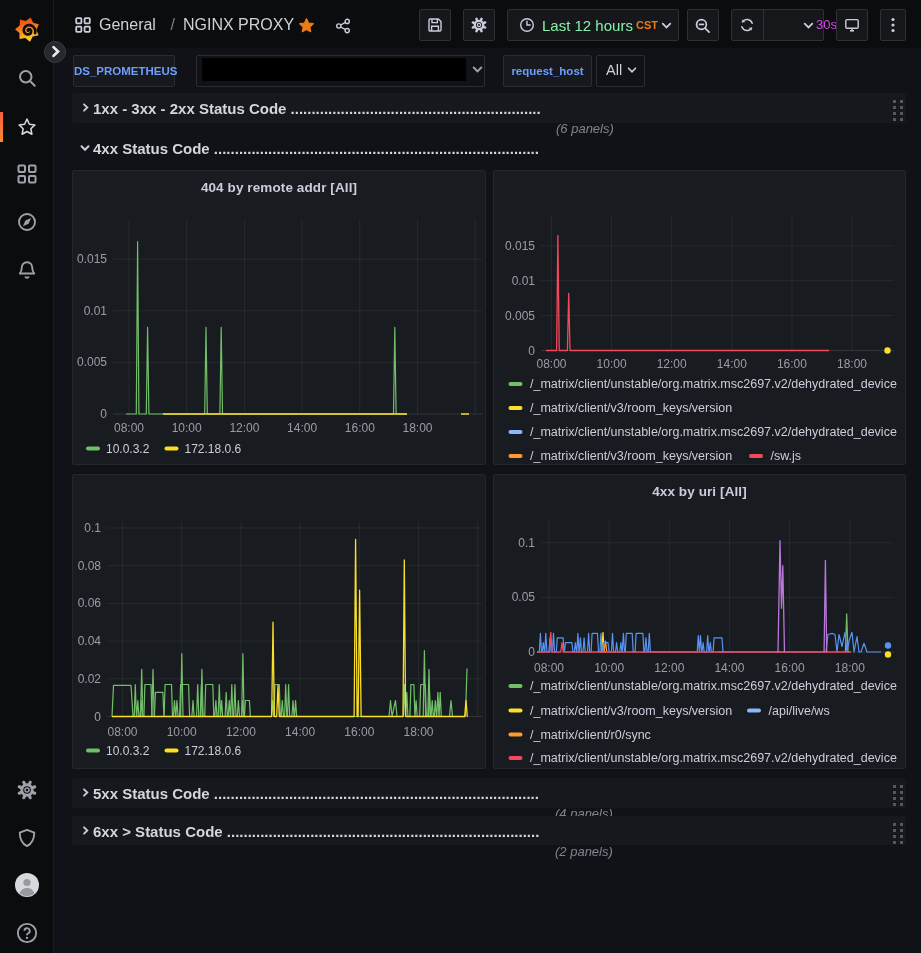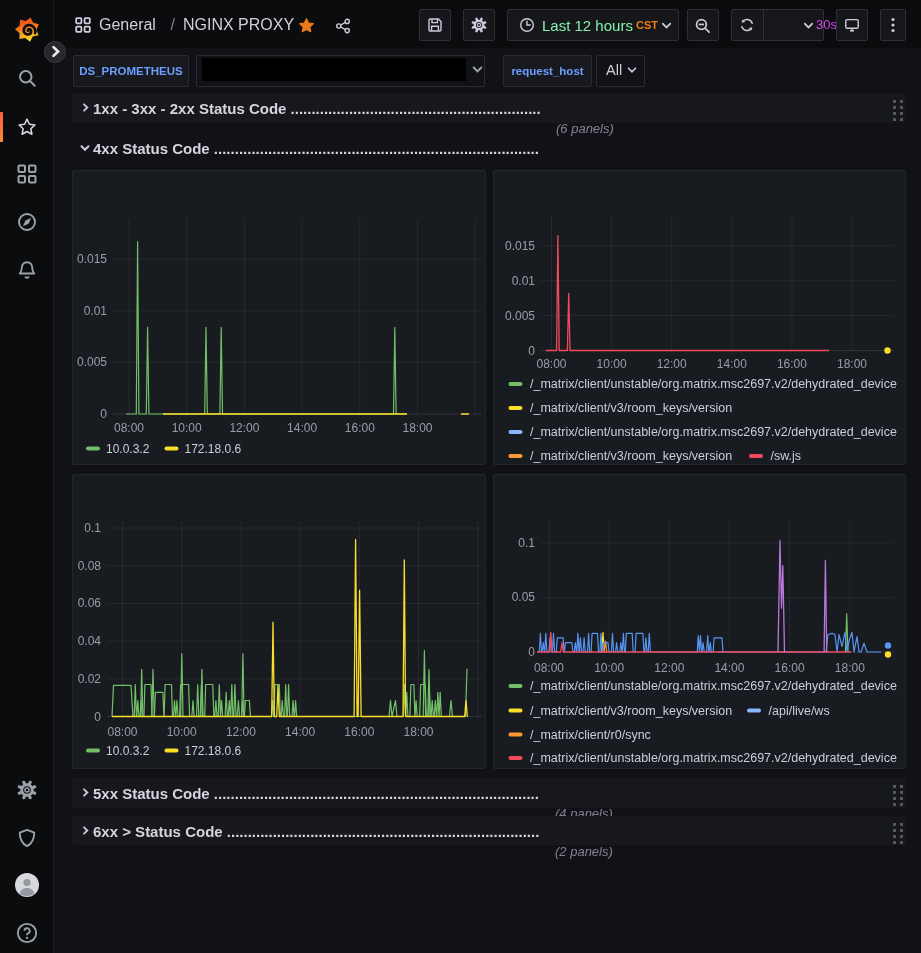--- a/index.html
+++ b/index.html
@@ -164,21 +164,21 @@
     <path d="M6 13.6h4M8 11.2v2.4" stroke="#ccccdc" stroke-width="1.4"></path>
     <rect x="6" y="13" width="4" height="1.4" fill="#ccccdc"></rect>
   </svg>
 <div class="btn" style="left:880px;width:26px"></div>
 <svg style="position:absolute;left:885px;top:17px" width="16" height="16" viewBox="0 0 16 16">
     <circle cx="8" cy="2.5" r="1.6" fill="#ccccdc"></circle>
     <circle cx="8" cy="8" r="1.6" fill="#ccccdc"></circle>
     <circle cx="8" cy="13.5" r="1.6" fill="#ccccdc"></circle>
   </svg>
 
-<div class="vlabel" style="left:73px;width:116px">DS_PROMETHEUS</div>
+<div class="vlabel" style="left:73px;width:102px">DS_PROMETHEUS</div>
 <div class="abs" style="left:196px;top:55px;width:289px;height:32px;background:#111217;border:1px solid #2a2c32;border-radius:2px"></div>
 <div class="abs" style="left:202px;top:58px;width:264px;height:23px;background:#000"></div>
 <svg style="position:absolute;left:471px;top:63px" width="13" height="13" viewBox="0 0 12 12">
     <path d="M2.5 4.2L6 7.8 9.5 4.2" fill="none" stroke="#9da1a9" stroke-width="1.8" stroke-linecap="round"></path>
   </svg>
 <div class="vlabel" style="left:503px;width:89px">request_host</div>
 <div class="abs" style="left:596px;top:55px;width:49px;height:32px;background:#111217;border:1px solid #2a2c32;border-radius:2px"></div>
 <div class="abs" style="left:606px;top:62px;font-size:14.5px;color:#d0d1d8">All</div>
 <svg style="position:absolute;left:626px;top:64px" width="12" height="12" viewBox="0 0 12 12">
     <path d="M2.5 4.2L6 7.8 9.5 4.2" fill="none" stroke="#ccccdc" stroke-width="1.6" stroke-linecap="round"></path>
@@ -200,20 +200,21 @@
     <div style="position:absolute;left:0px;top:18px;width:2.6px;height:2.6px;background:#56585f"></div>
     <div style="position:absolute;left:7px;top:18px;width:2.6px;height:2.6px;background:#56585f"></div>
   </div>
 
 <svg style="position:absolute;left:79px;top:142px" width="12" height="12" viewBox="0 0 12 12">
     <path d="M2.5 4.2L6 7.8 9.5 4.2" fill="none" stroke="#ccccdc" stroke-width="2.0" stroke-linecap="round"></path>
   </svg>
 <div class="rowtitle" style="left:93px;top:140px">4xx Status Code&nbsp;..............................................................................</div>
 
 <div class="panel" style="left:72px;top:170px">
+  <div class="ptitle">404 by remote addr [All]</div>
   <svg width="414" height="295" viewBox="0 0 414 295" style="position:absolute;left:0;top:0">
       <line x1="56.0" y1="48" x2="56.0" y2="243" stroke="rgba(204,204,220,0.08)" stroke-width="1"></line>
       <line x1="113.7" y1="48" x2="113.7" y2="243" stroke="rgba(204,204,220,0.08)" stroke-width="1"></line>
       <line x1="171.4" y1="48" x2="171.4" y2="243" stroke="rgba(204,204,220,0.08)" stroke-width="1"></line>
       <line x1="229.1" y1="48" x2="229.1" y2="243" stroke="rgba(204,204,220,0.08)" stroke-width="1"></line>
       <line x1="286.8" y1="48" x2="286.8" y2="243" stroke="rgba(204,204,220,0.08)" stroke-width="1"></line>
       <line x1="344.5" y1="48" x2="344.5" y2="243" stroke="rgba(204,204,220,0.08)" stroke-width="1"></line>
       <line x1="402.2" y1="48" x2="402.2" y2="243" stroke="rgba(204,204,220,0.08)" stroke-width="1"></line>
       <line x1="40" y1="191.4" x2="409" y2="191.4" stroke="rgba(204,204,220,0.08)" stroke-width="1"></line>
       <line x1="40" y1="139.8" x2="409" y2="139.8" stroke="rgba(204,204,220,0.08)" stroke-width="1"></line>
@@ -310,20 +311,21 @@
       <polyline points="354.8,241.5 356.0,194.4 357.2,241.5" fill="none" stroke="#73BF69" stroke-width="1.2" stroke-linejoin="round"></polyline>
       <polyline points="78.8,241.5 80.0,194.4 81.2,241.5" fill="none" stroke="#73BF69" stroke-width="1.2" stroke-linejoin="round"></polyline>
       <polyline points="39.0,241.5 198.7,241.5 200.0,147.2 201.3,241.5 203.7,241.5 205.0,210.4 206.3,241.5 281.1,241.5 282.6,64.3 284.1,241.5 285.1,241.5 286.6,115.2 288.1,241.5 330.0,241.5 331.3,85.0 332.6,241.5 391.7,241.5 393.0,225.5 394.3,241.5 394.5,241.5" fill="none" stroke="#FADE2A" stroke-width="1.3" stroke-linejoin="round"></polyline>
       <rect x="13.0" y="273.5" width="14" height="4" rx="2" fill="#73BF69"></rect>
       <text x="33.0" y="275.5" dominant-baseline="central" font-size="12" fill="#ccccdc">10.0.3.2</text>
       <rect x="91.5" y="273.5" width="14" height="4" rx="2" fill="#FADE2A"></rect>
       <text x="111.5" y="275.5" dominant-baseline="central" font-size="12" fill="#ccccdc">172.18.0.6</text>
     </svg>
 </div>
 <div class="panel" style="left:493px;top:474px;width:413px">
+  <div class="ptitle">4xx by uri [All]</div>
   <svg width="413" height="295" viewBox="0 0 413 295" style="position:absolute;left:0;top:0">
       <line x1="55.0" y1="45" x2="55.0" y2="177" stroke="rgba(204,204,220,0.08)" stroke-width="1"></line>
       <line x1="115.2" y1="45" x2="115.2" y2="177" stroke="rgba(204,204,220,0.08)" stroke-width="1"></line>
       <line x1="175.3" y1="45" x2="175.3" y2="177" stroke="rgba(204,204,220,0.08)" stroke-width="1"></line>
       <line x1="235.4" y1="45" x2="235.4" y2="177" stroke="rgba(204,204,220,0.08)" stroke-width="1"></line>
       <line x1="295.6" y1="45" x2="295.6" y2="177" stroke="rgba(204,204,220,0.08)" stroke-width="1"></line>
       <line x1="355.8" y1="45" x2="355.8" y2="177" stroke="rgba(204,204,220,0.08)" stroke-width="1"></line>
       <line x1="47" y1="122.4" x2="400" y2="122.4" stroke="rgba(204,204,220,0.08)" stroke-width="1"></line>
       <line x1="47" y1="67.8" x2="400" y2="67.8" stroke="rgba(204,204,220,0.08)" stroke-width="1"></line>
       <line x1="47" y1="177" x2="400" y2="177" stroke="rgba(204,204,220,0.15)" stroke-width="1"></line>

